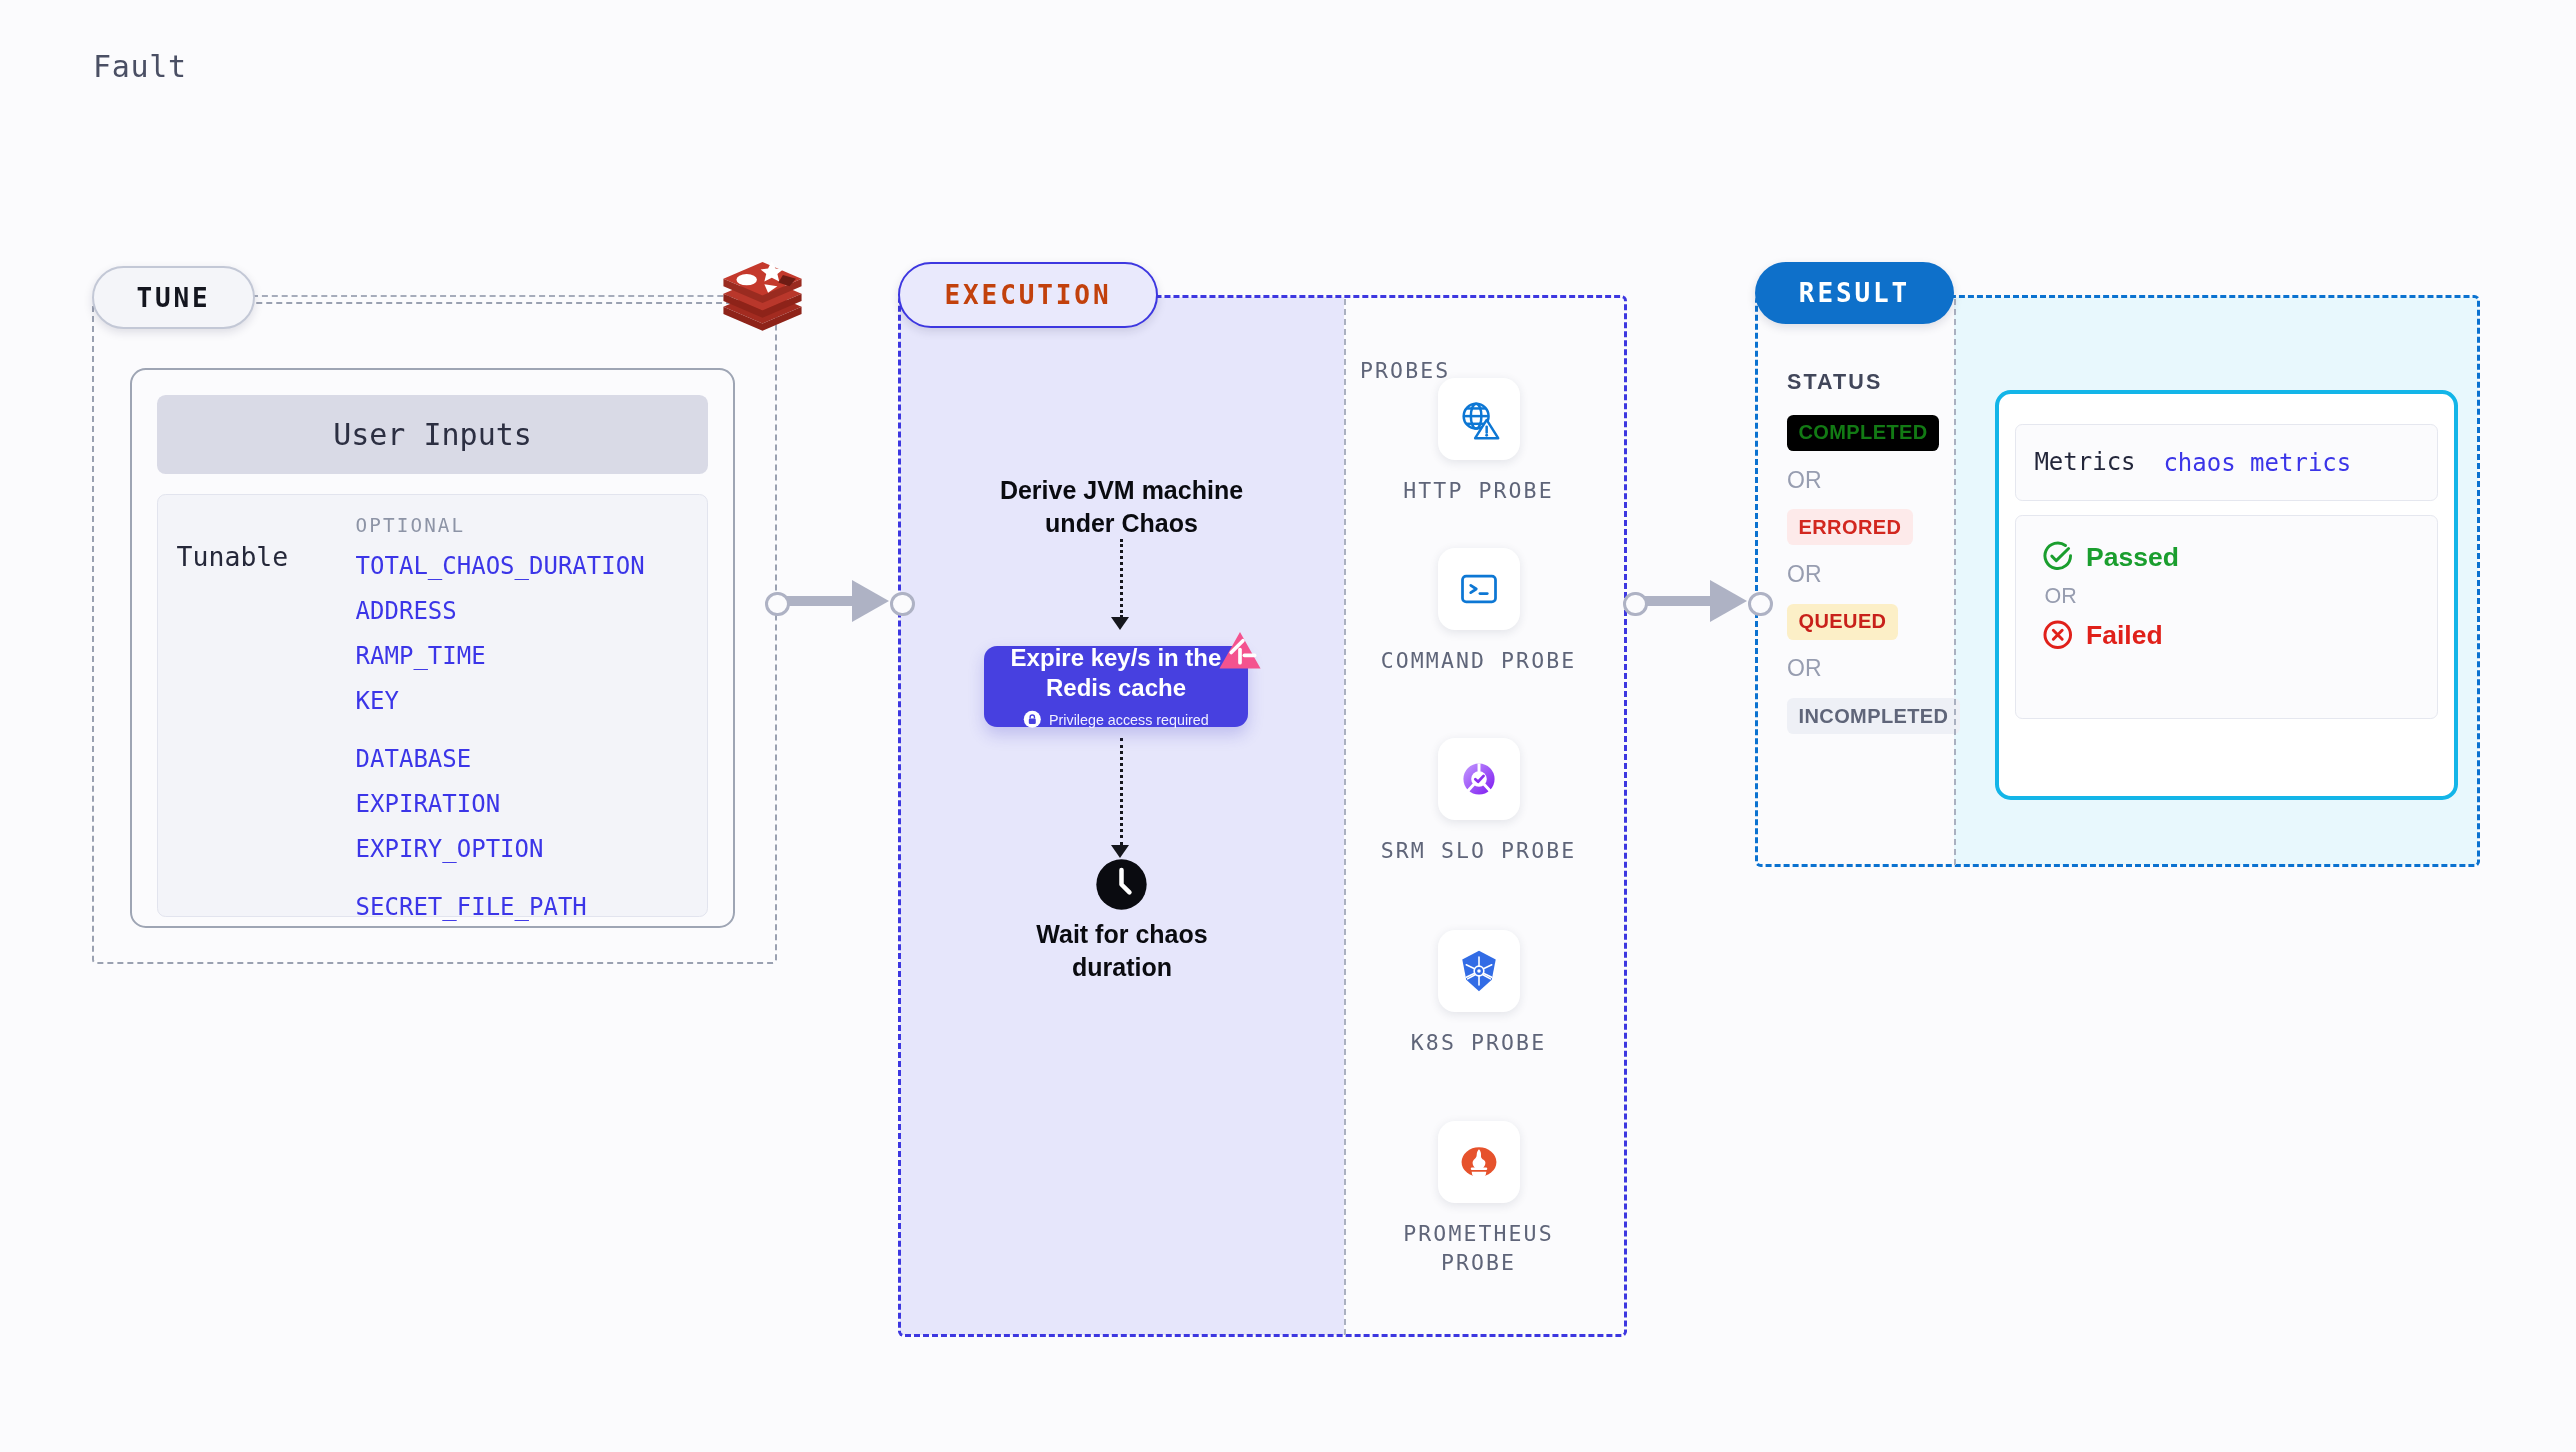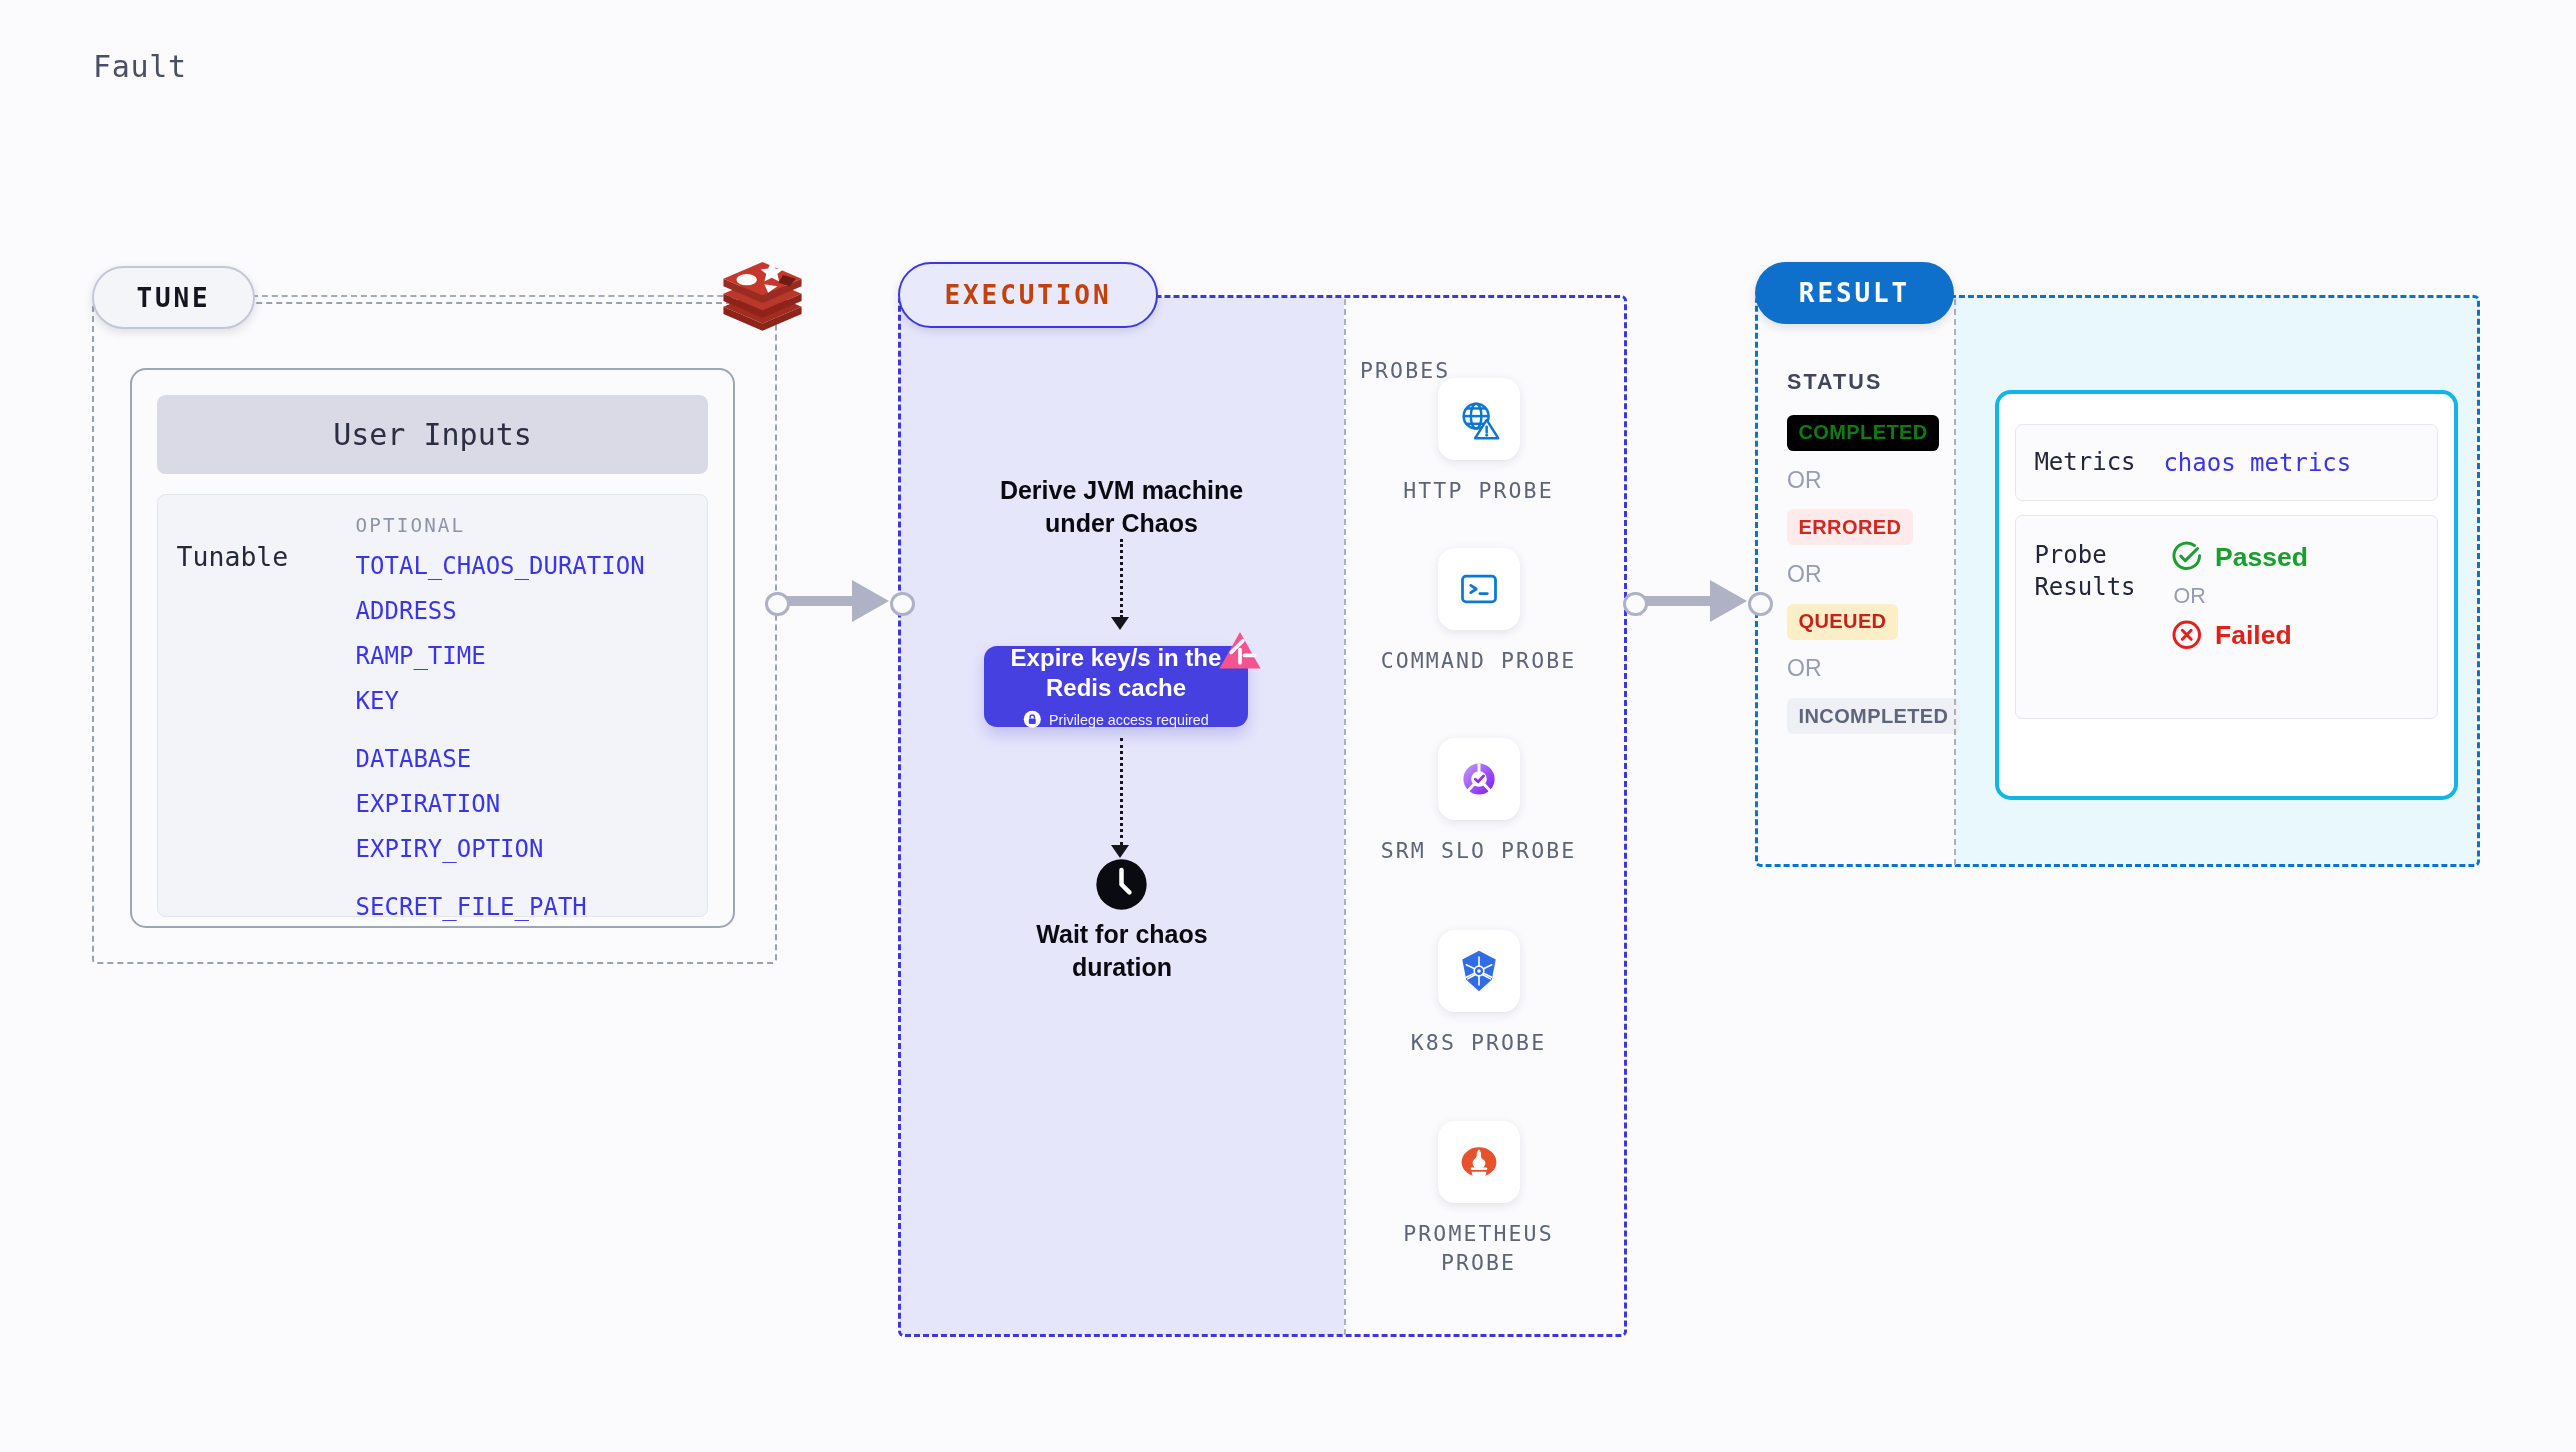--- a/index.html
+++ b/index.html
@@ -431,21 +431,20 @@
   <div class="or-text">OR</div>
   <div><span class="status-badge" style="background:#eef0f6;color:#5f6579;">INCOMPLETED</span></div>
 </div>
 
 <div id="output-card">
   <div id="metrics-row">
     <div class="row-key">Metrics</div>
     <div id="metrics-value">chaos metrics</div>
   </div>
   <div id="probe-results-row">
-    <div class="row-key">Probe Results</div>
     <div id="probe-results-values">
       <div class="result-line">
         <span>
           <svg viewBox="0 0 32 32" width="31.5" height="31.5">
             <path d="M29 16 a13 13 0 1 1 -5.2 -10.4" stroke="#1a9e2e" stroke-width="3" fill="none" stroke-linecap="round"></path>
             <path d="M10 16.4 L14.5 21 L27 8.6" stroke="#1a9e2e" stroke-width="3" fill="none" stroke-linecap="round" stroke-linejoin="round"></path>
           </svg>
         </span>
         <span class="result-text" style="color:#1a9e2e;">Passed</span>
       </div>

